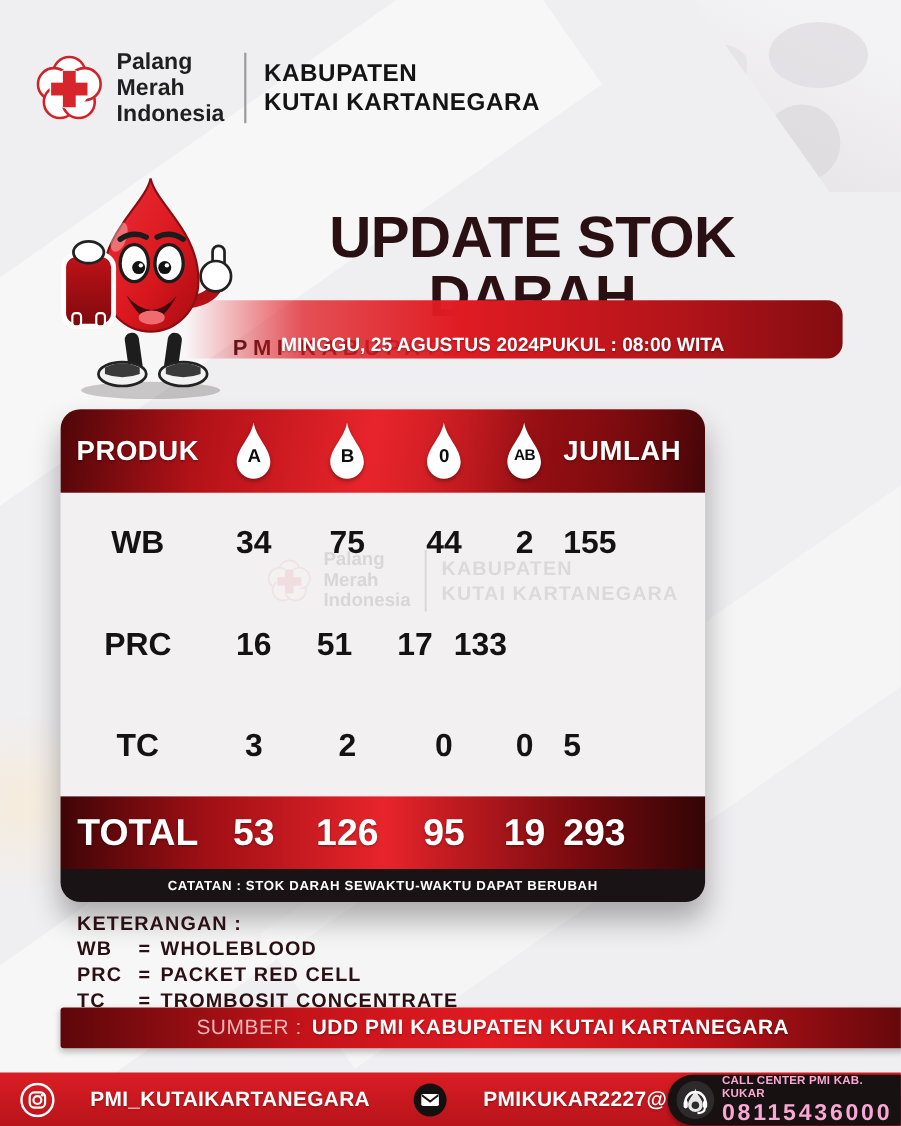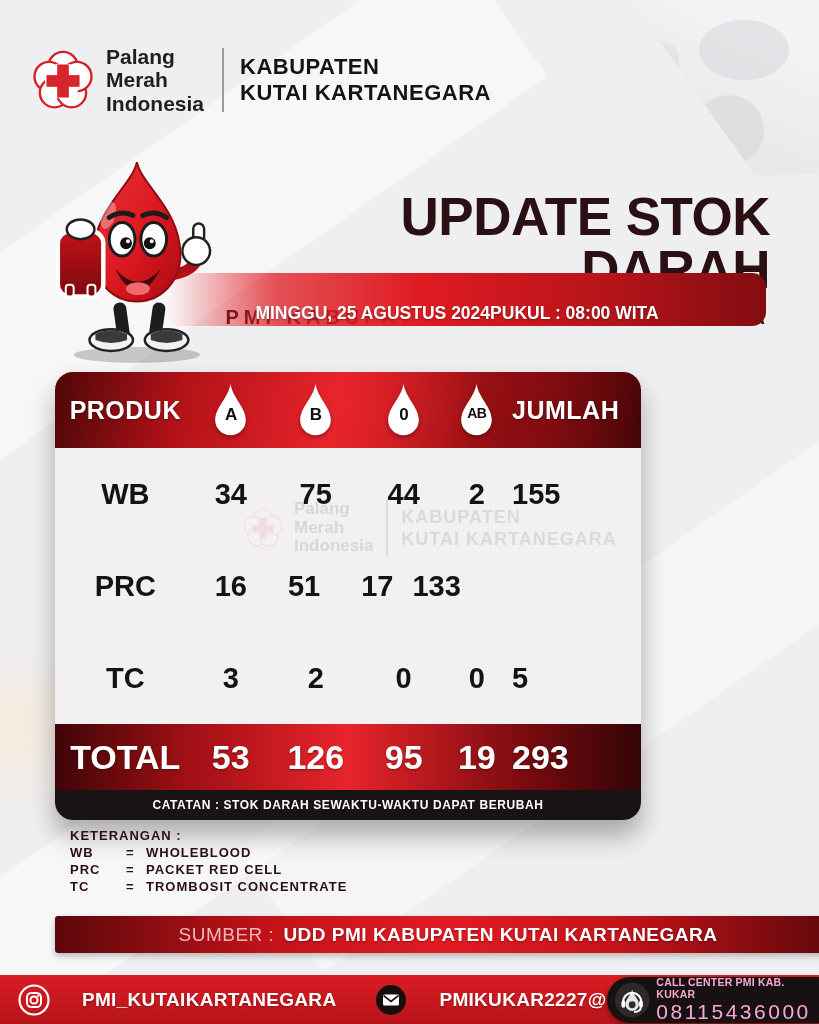--- a/index.html
+++ b/index.html
@@ -23,21 +23,21 @@
   .rib2{left:180px;top:520px;width:1100px;height:150px;background:rgba(255,255,255,.4);}
   .rib3{left:-260px;top:760px;width:900px;height:140px;background:rgba(255,255,255,.5);}
   .glow{position:absolute;left:-60px;top:650px;width:160px;height:160px;border-radius:50%;
     background:radial-gradient(circle,#f7ecdc 0%,rgba(247,236,220,0) 70%);}
   
   .brand{position:absolute;left:28px;top:44px;display:flex;align-items:center;}
   .brand-name{margin-left:8px;font-size:21px;font-weight:bold;color:#1f1f1f;line-height:1.1;}
   .brand-divider{width:2px;height:64px;background:#9a9a9a;margin:0 16px 0 18px;}
   .brand-region{font-size:22px;font-weight:bold;color:#141414;line-height:1.18;letter-spacing:.5px;}
   
-  .title-block{position:absolute;left:198px;top:190px;width:572px;text-align:right;}
+  .title-block{position:absolute;left:198px;top:190px;width:572px;text-align:center;}
   .main-title{font-size:53px;font-weight:bold;color:#2b1013;letter-spacing:-.5px;line-height:1;}
   .sub-title{margin-top:10px;font-size:20px;font-weight:bold;color:#2b1013;letter-spacing:5px;white-space:nowrap;}
   
   .date-banner{
     position:absolute;left:168px;top:273px;width:598px;height:53px;
     border-radius:0 14px 14px 0;
     background:linear-gradient(90deg,rgba(224,27,34,0) 0%,rgba(224,27,34,.75) 18%,#e01b22 42%,#b3141a 75%,#820c10 100%);
     display:flex;flex-direction:row;justify-content:center;align-items:flex-end;
     padding-right:20px;box-sizing:border-box;
     color:#fff;font-weight:bold;font-size:17.5px;line-height:1.35;
@@ -82,21 +82,21 @@
   }
   
   .watermark{
     position:absolute;left:185px;top:128px;display:flex;align-items:center;opacity:.55;
     pointer-events:none;
   }
   .wm-name{margin-left:8px;font-size:17px;font-weight:bold;color:#c6c2c4;line-height:1.1;}
   .wm-divider{width:2px;height:56px;background:#ccc8ca;margin:0 13px;}
   .wm-region{font-size:18px;font-weight:bold;color:#cbc7c9;line-height:1.25;letter-spacing:1px;}
   
-  .legend{position:absolute;left:70px;top:828px;color:#2b1013;font-weight:bold;font-size:13px;letter-spacing:1px;line-height:1.3;}
+  .legend{position:absolute;left:70px;top:828px;color:#2b1013;font-weight:bold;font-size:18px;letter-spacing:1px;line-height:1.3;}
   .legend-grid{display:grid;grid-template-columns:56px 20px auto;}
   .legend-heading{grid-column:1 / span 3;}
   
   .source-bar{
     position:absolute;left:55px;top:916px;width:786px;height:37px;border-radius:3px;
     background:linear-gradient(90deg,#5c070a 0%,#c41319 28%,#e01b22 50%,#c41319 72%,#5c070a 100%);
     display:flex;align-items:center;justify-content:center;
     font-size:19px;letter-spacing:.5px;box-shadow:0 3px 6px rgba(0,0,0,.25);
   }
   .source-label{color:#f0b6b8;font-weight:normal;}
@@ -110,21 +110,21 @@
   .footer-text{color:#fff;font-weight:bold;font-size:19px;letter-spacing:.3px;margin-left:9px;text-shadow:0 1px 2px rgba(0,0,0,.3);white-space:nowrap;}
   .footer-email-icon{margin-left:16px;}
   .call-pill{
     position:absolute;right:0;top:977px;height:46px;width:212px;
     background:#171112;border-radius:24px 0 0 24px;
     display:flex;align-items:center;padding-left:7px;box-sizing:border-box;
     box-shadow:0 2px 5px rgba(0,0,0,.4);
   }
   .call-texts{margin-left:6px;color:#f9a8d4;line-height:1.15;}
   .call-label{font-size:10.5px;font-weight:bold;letter-spacing:.2px;}
-  .call-phone{font-size:21px;font-weight:normal;letter-spacing:2.5px;}
+  .call-phone{font-size:21px;font-weight:bold;letter-spacing:2.5px;}
   
   .mascot{position:absolute;left:46px;top:156px;width:168px;height:208px;}
 </style>
 </head>
 <body>
 
 <div class="photo-corner">
   <div class="photo-blob1"></div>
   <div class="photo-blob2"></div>
   <div class="photo-blob3"></div>

